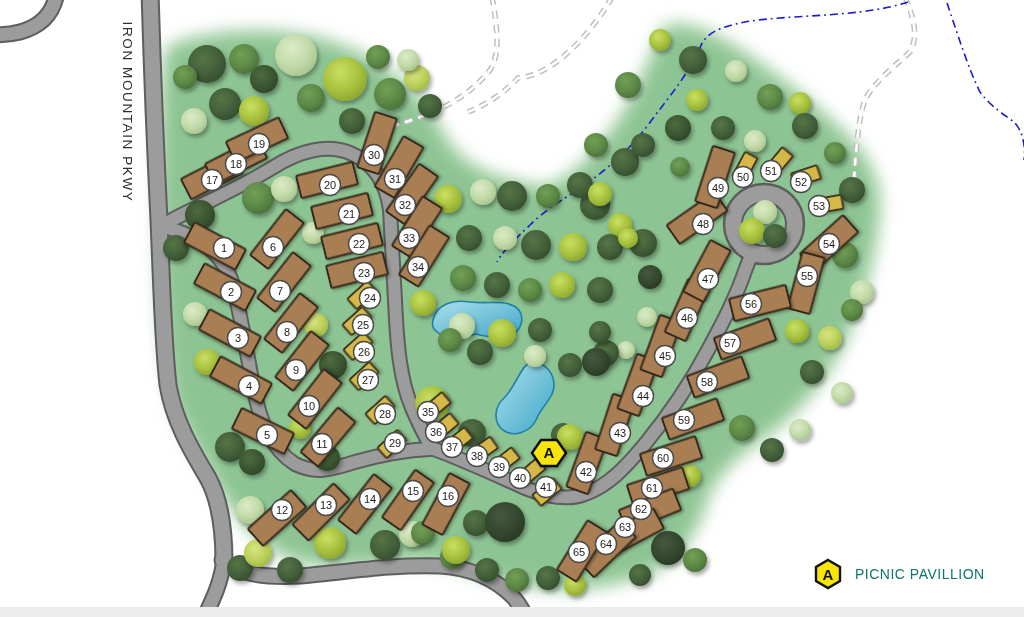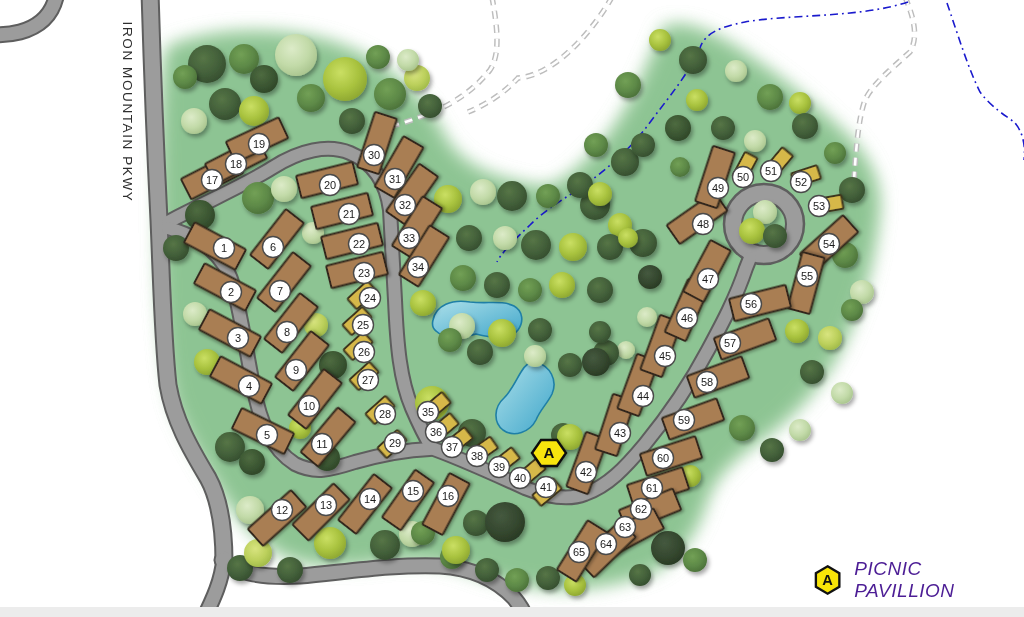--- a/index.html
+++ b/index.html
@@ -2,21 +2,21 @@
 <html><head>
 <meta charset="utf-8">
 <style>
   html,body{margin:0;padding:0;background:#fff;}
   #stage{position:relative;width:1024px;height:617px;overflow:hidden;background:#ffffff;
          font-family:"Liberation Sans",sans-serif;}
   #map-svg{position:absolute;left:0;top:0;}
   #road-label{position:absolute;left:127px;top:112px;transform:translate(-50%,-50%) rotate(90deg);
       white-space:nowrap;font-size:13.5px;letter-spacing:1.6px;color:#2e2e2e;font-weight:400;}
   #legend{position:absolute;left:810px;top:558px;display:flex;align-items:center;gap:9px;}
-  #legend-label{font-size:19px;color:#4c1d95;letter-spacing:0.5px;font-style:italic;}
+  #legend-label{font-size:14px;color:#0f766e;letter-spacing:0.5px;}
   .botstrip{position:absolute;left:0;top:607px;width:1024px;height:10px;background:#ececec;}
 </style>
 </head>
 <body>
 
 <div id="stage">
   <svg id="map-svg" width="1024" height="617" viewBox="0 0 1024 617">
       <defs>
         <filter id="soft" x="-40%" y="-40%" width="180%" height="180%">
           <feGaussianBlur stdDeviation="9"></feGaussianBlur>

